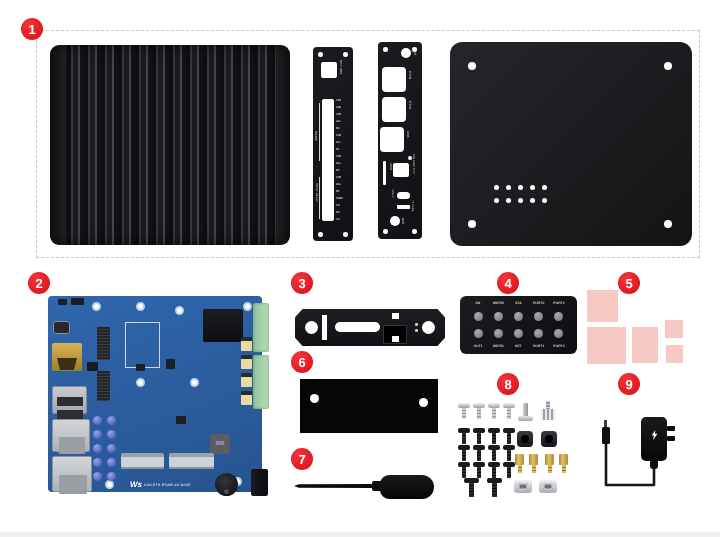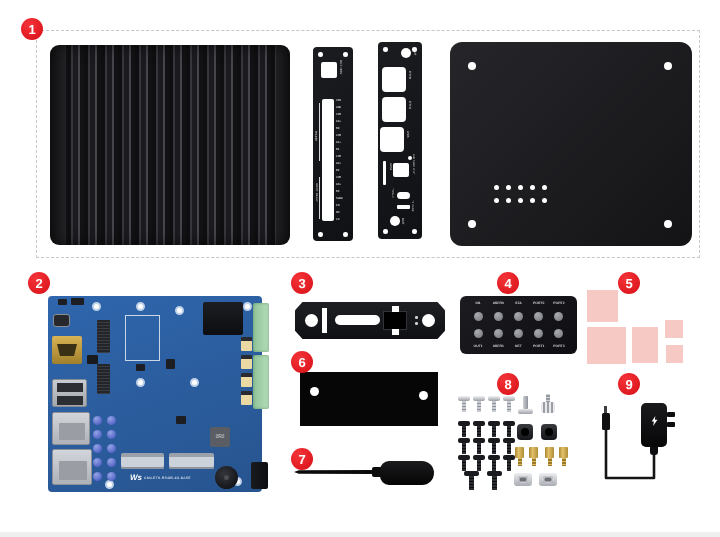--- a/index.html
+++ b/index.html
@@ -1,18 +1,18 @@
 <!DOCTYPE html>
 <html><head>
 <meta charset="utf-8">
 <style>
   html,body{margin:0;padding:0;background:#fff;}
   .canvas{position:relative;width:720px;height:537px;background:#fff;overflow:hidden;
           font-family:"Liberation Sans",sans-serif;text-rendering:geometricPrecision;}
-  .abs{position:absolute;}
+  .abs{position:absolute;margin-top:7px;}
   .badge{position:absolute;width:22px;height:22px;border-radius:50%;z-index:60;
          background:radial-gradient(circle at 35% 30%,#f4343a,#d60e14);
          color:#fff;font-size:13px;font-weight:bold;display:flex;align-items:center;justify-content:center;}
   .dashed-box{position:absolute;left:36px;top:30px;width:662px;height:226px;border:1px dashed #c6c6c6;}
   
   .heatsink{position:absolute;left:50px;top:45px;width:240px;height:200px;border-radius:9px;
     background:
       linear-gradient(90deg,rgba(0,0,0,.45),rgba(0,0,0,0) 7%,rgba(0,0,0,0) 93%,rgba(0,0,0,.45)),
       linear-gradient(90deg,#232327 0 16px,transparent 16px calc(100% - 14px),#232327 calc(100% - 14px)),
       repeating-linear-gradient(90deg,#0f0f11 0 4px,#36363c 4px 6px,#1b1b1f 6px 11px,#45454c 11px 13px,#121214 13px 17px);

